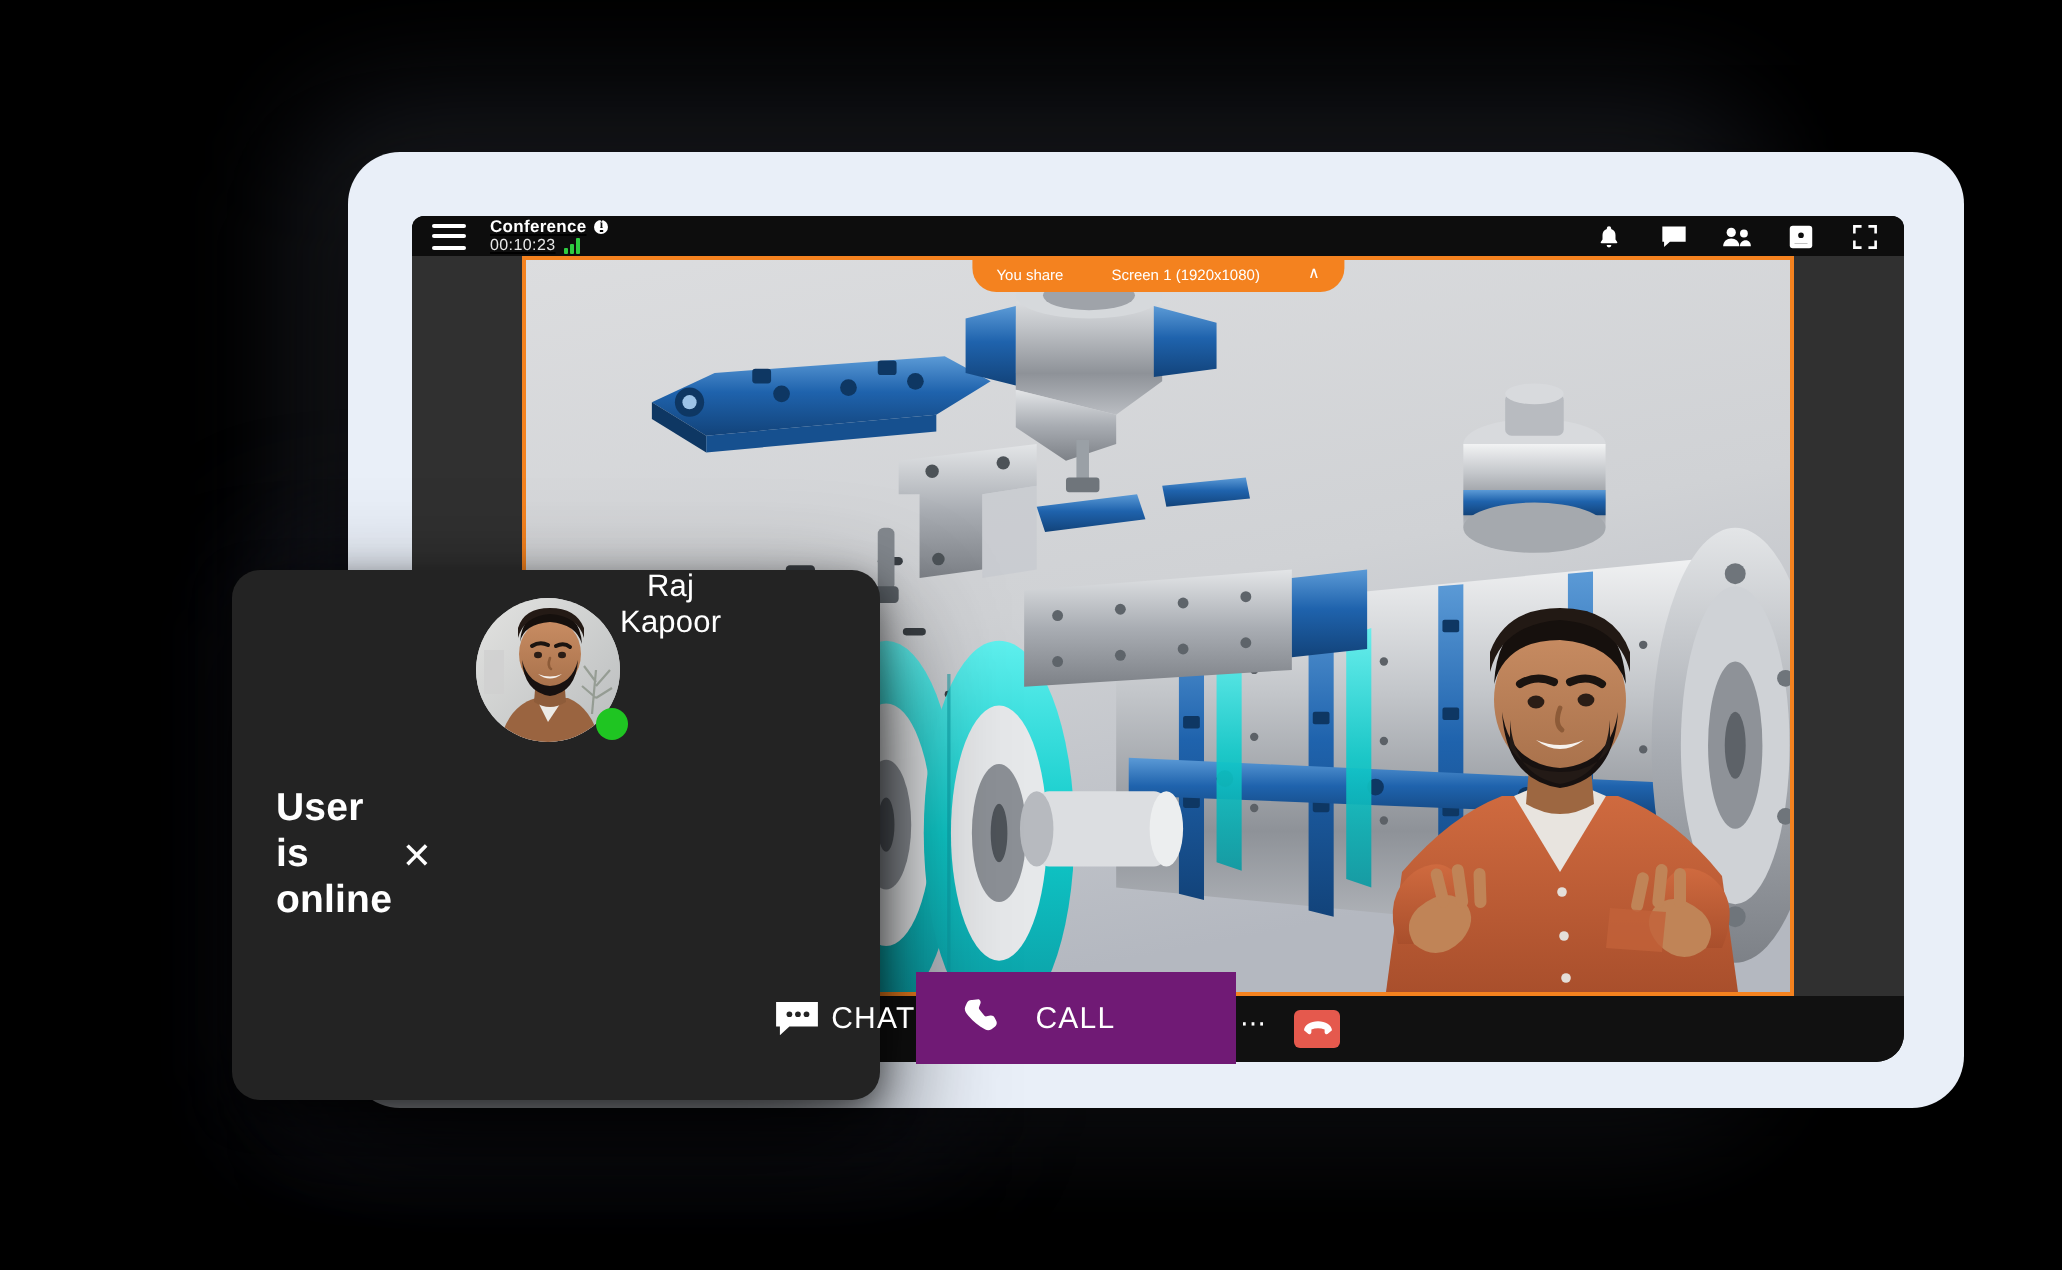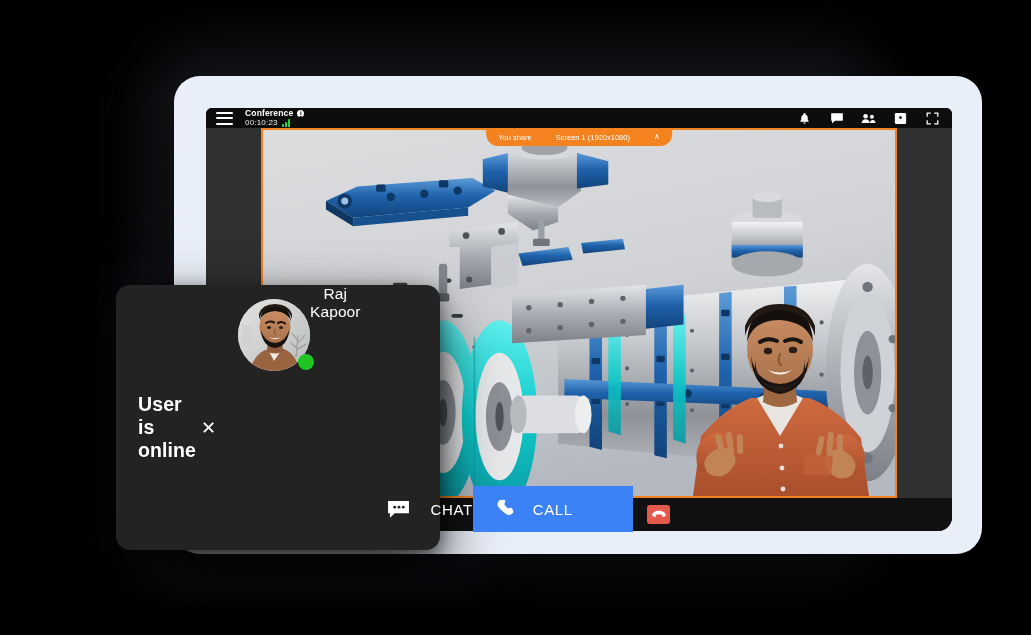--- a/index.html
+++ b/index.html
@@ -325,33 +325,33 @@
   }
   .uc-actions {
     margin-top: auto;
     display: flex;
     align-items: center;
     padding: 0 0 18px 0;
   }
   .chat-btn {
     display: flex;
     align-items: center;
-    gap: 21px;
+    gap: 6px;
     padding-left: 26px;
     cursor: pointer;
   }
   .chat-label {
     color: #ffffff;
     font-size: 15px;
     letter-spacing: 0.6px;
   }
   .call-btn {
     margin-left: auto;
     margin-right: 18px;
-    background: #3b82f6;
+    background: #701a75;
     width: 160px;
     height: 46px;
     display: flex;
     align-items: center;
     gap: 16px;
     padding-left: 22px;
     box-sizing: border-box;
     cursor: pointer;
   }
   .call-label {

